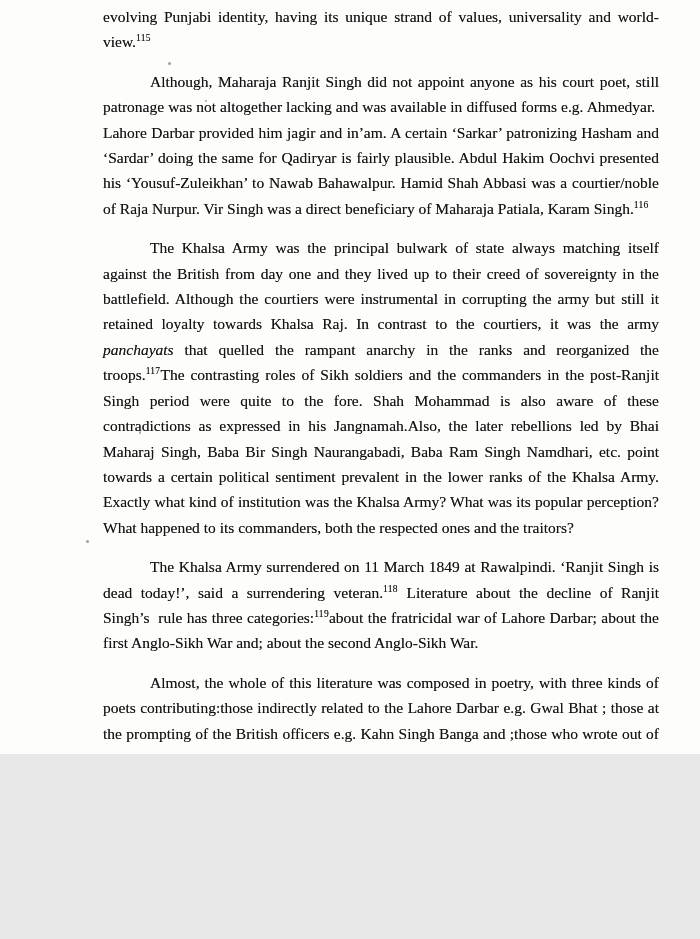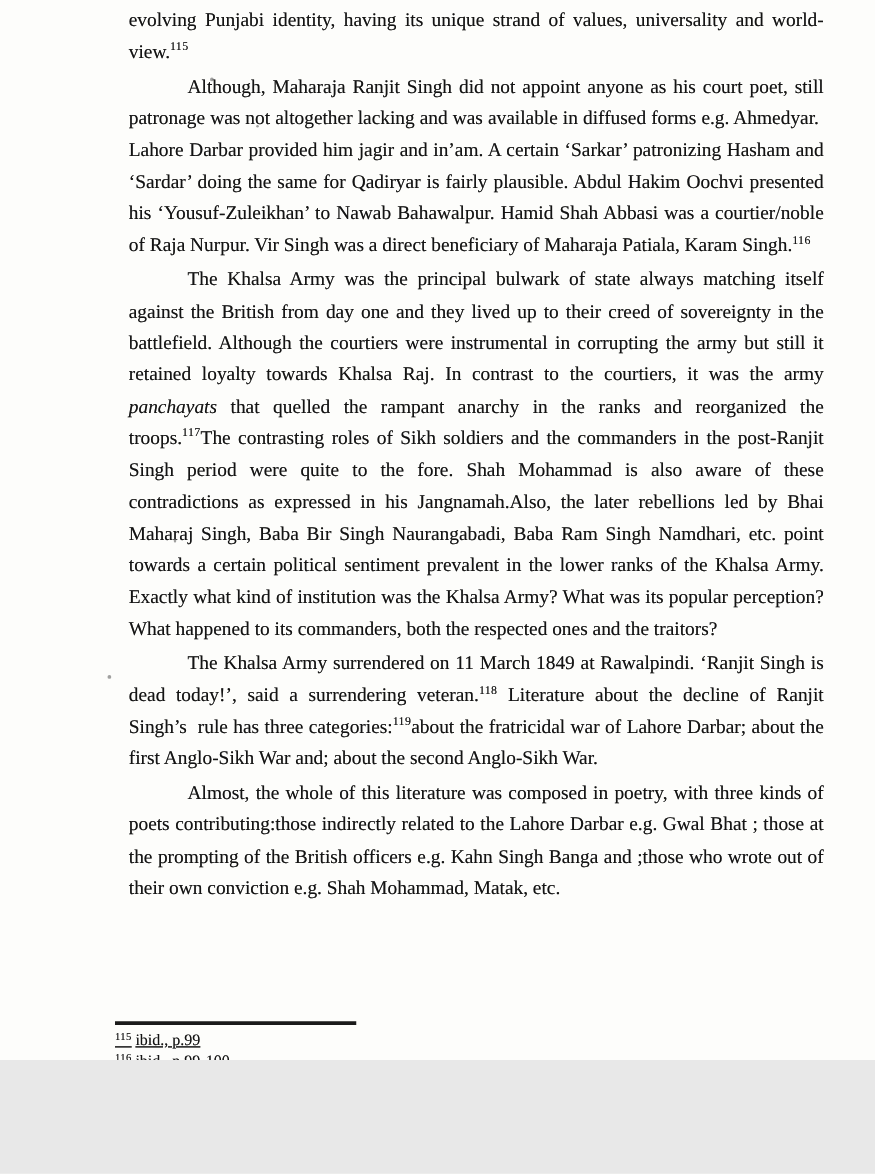--- a/index.html
+++ b/index.html
@@ -3,36 +3,36 @@
 <meta charset="utf-8">
 <style>
   html, body { margin: 0; padding: 0; }
   body {
     width: 700px; height: 939px;
     background: #e8e8e8;
     font-family: "Liberation Serif", "DejaVu Serif", serif;
   }
   .page {
     position: relative;
-    width: 700px; height: 848px;
+    width: 700px; height: 754px;
     background: #fdfdfb;
     overflow: hidden;
     color: #141414;
   }
   .body-text {
     position: absolute;
     left: 103px; top: 4px;
     width: 556px;
     font-size: 15.5px;
     line-height: 25.4px;
     text-align: justify;
     text-shadow: 0 0 0.4px rgba(10,10,10,0.55);
   }
   .body-text p { margin: 0; }
-  .body-text p + p { margin-top: 2px; }
+  .body-text p + p { margin-top: 14px; }
   .body-text p.indent { text-indent: 47px; }
   .sup {
     font-size: 9.5px;
     line-height: 0;
     vertical-align: 6px;
     letter-spacing: 0.3px;
   }
   .ital { font-style: italic; }
   .fn-rule {
     position: absolute;

